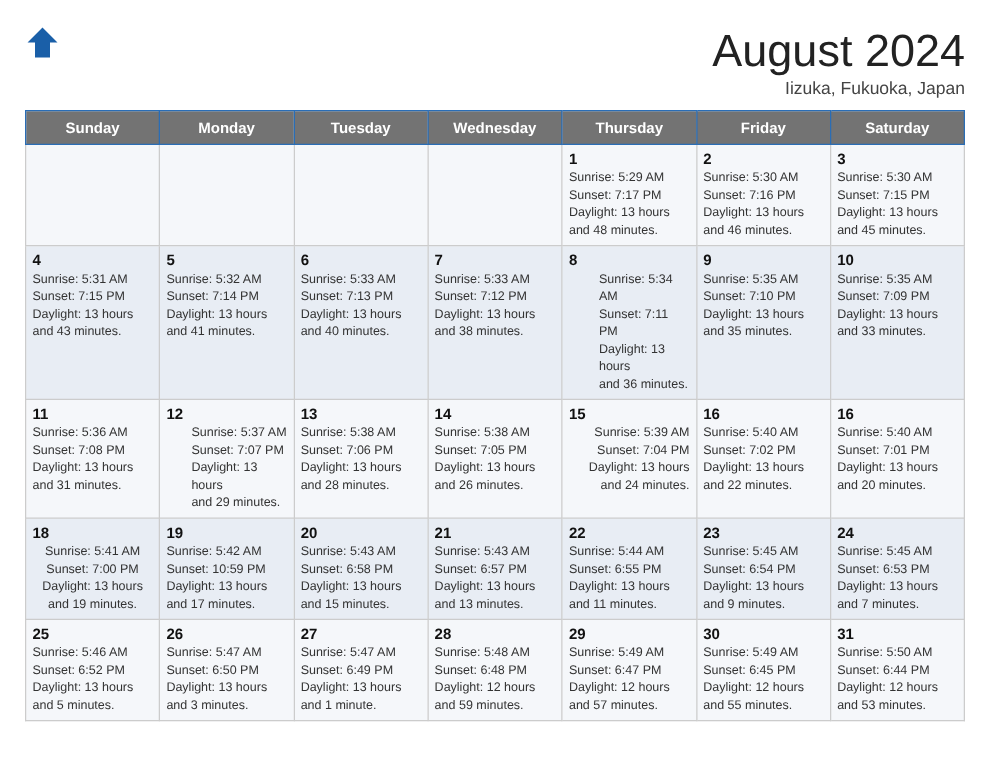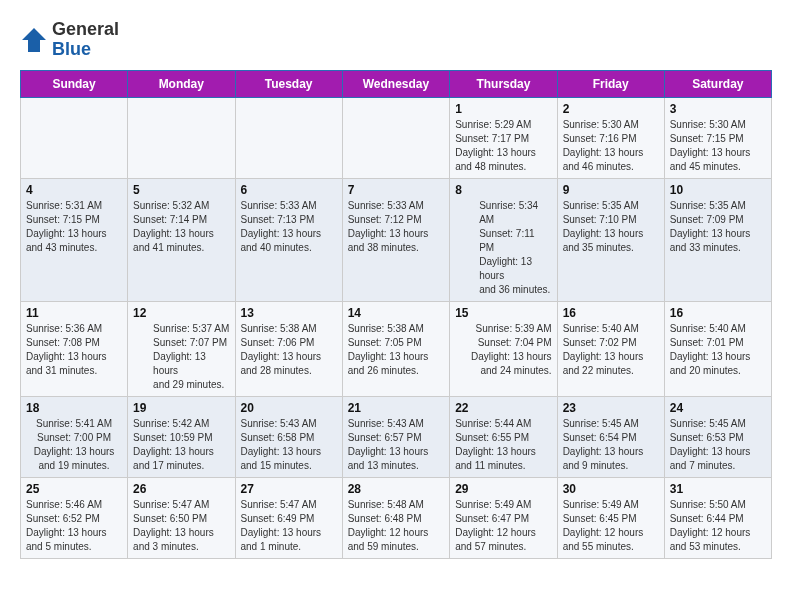--- a/index.html
+++ b/index.html
@@ -43,21 +43,21 @@
     .subtitle {
       font-size: 14px;
       color: #444;
     }
     table {
       width: 100%;
       border-collapse: collapse;
       font-size: 11px;
     }
     thead tr th {
-      background-color: #a21caf;
+      background-color: #737373;
       color: #fff;
       text-align: center;
       padding: 6px 4px;
       font-size: 12px;
       font-weight: bold;
       border: 1px solid #2a6db5;
     }
     tbody tr td {
       border: 1px solid #ccc;
       vertical-align: top;
@@ -87,24 +87,24 @@
     }
   </style>
 </head>
 <body>
 
 <div class="header">
   <div class="logo">
     <svg class="logo-icon" viewBox="0 0 28 28">
       <polygon points="14,2 26,14 20,14 20,26 8,26 8,14 2,14" fill="#1a5fa8"></polygon>
     </svg>
-    <div class="logo-text">
-      <div class="logo-general">General</div>
-      <div class="logo-blue">Blue</div>
-    </div>
+  </div>
+  <div class="title-block">
+    <div class="main-title">August 2024</div>
+    <div class="subtitle">Iizuka, Fukuoka, Japan</div>
   </div>
 </div>
 
 <table>
   <thead>
     <tr>
     <th>Sunday</th>
         <th>Monday</th>
         <th>Tuesday</th>
         <th>Wednesday</th>

